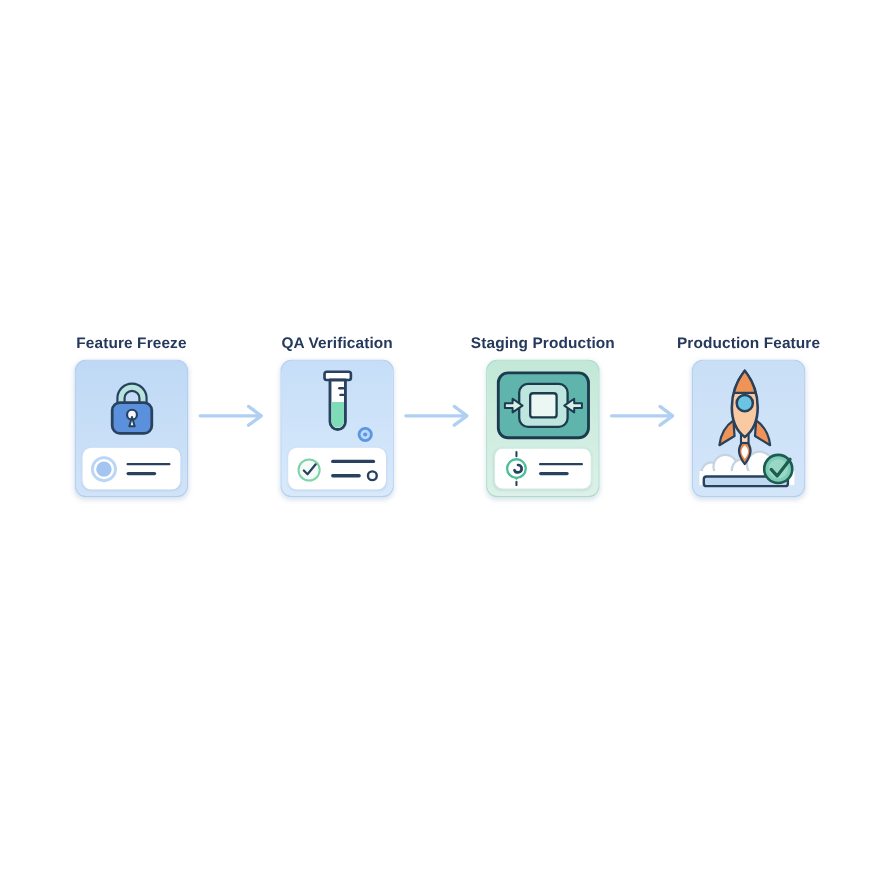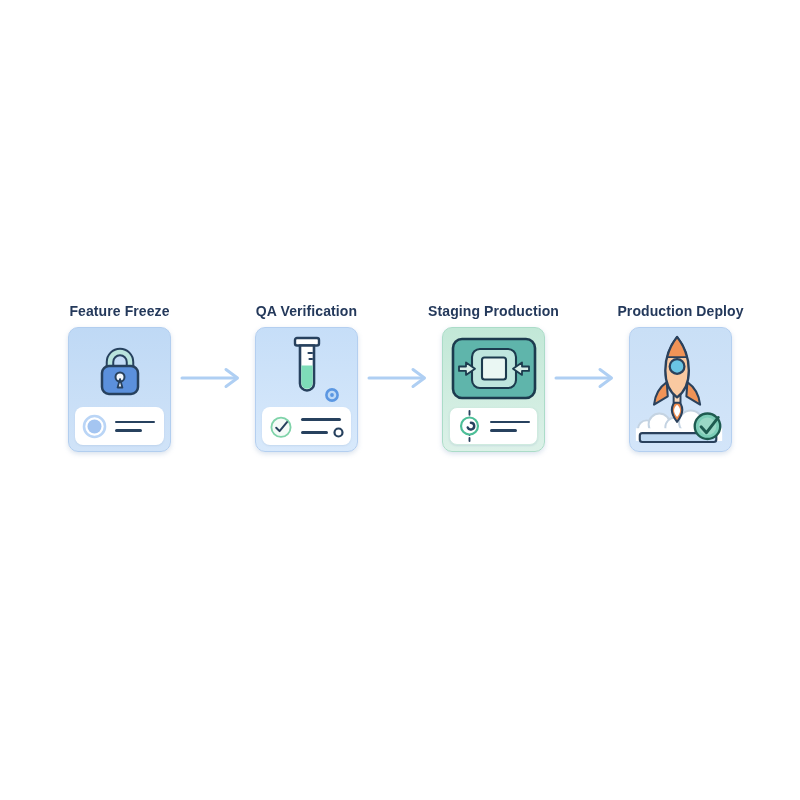--- a/index.html
+++ b/index.html
@@ -146,21 +146,21 @@
   </div>
 
   <div class="connector">
     <svg width="66" height="22" viewBox="0 0 66 22">
       <path d="M2 11 H56" stroke="#AFCFF3" stroke-width="3" stroke-linecap="round" fill="none"></path>
       <path d="M46 2.5 L57.5 11 L46 19.5" stroke="#AFCFF3" stroke-width="3" stroke-linecap="round" stroke-linejoin="round" fill="none"></path>
     </svg>
   </div>
 
   <div class="stage">
-    <div class="stage-title">Production Deploy</div>
+    <div class="stage-title">Production Feature</div>
     <div class="card blue4">
       <div class="full-scene">
         <svg viewBox="0 0 103 125">
 
           <path d="M42 86 C42 96 40 103 36 110 L60 110 C56 103 54 96 54 86 z" fill="#ffffff" stroke="#D7E1EC" stroke-width="2"></path>
 
           <g stroke="#C4D3E2" stroke-width="2" fill="#ffffff">
             <circle cx="17" cy="103" r="9"></circle>
             <circle cx="30" cy="98" r="11"></circle>
             <circle cx="46" cy="101" r="10"></circle>

